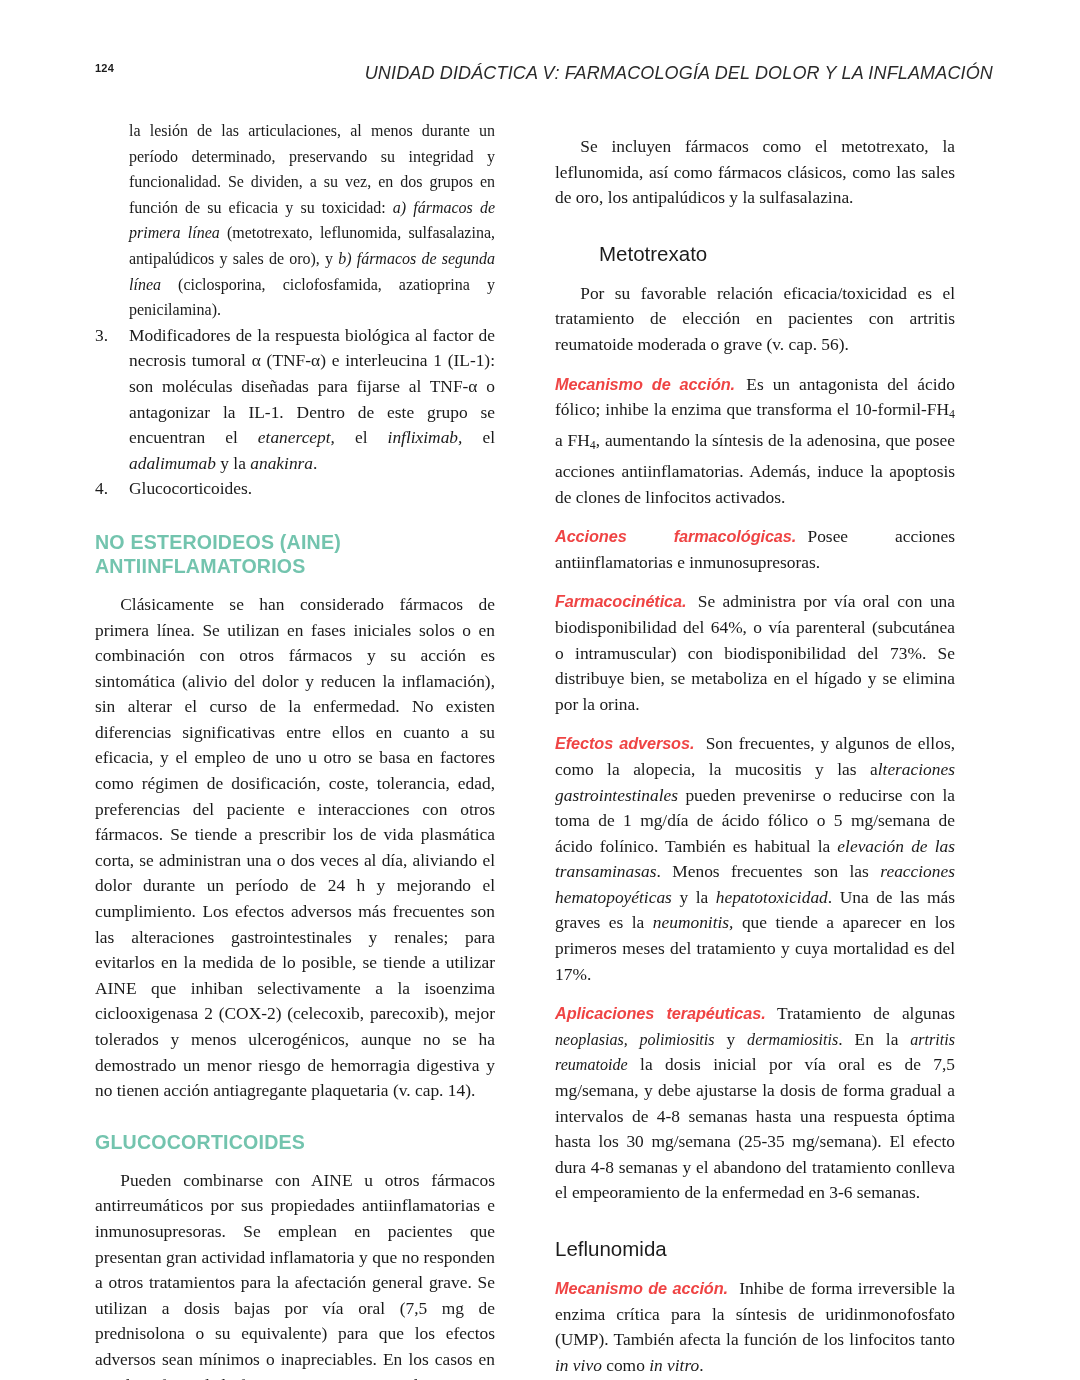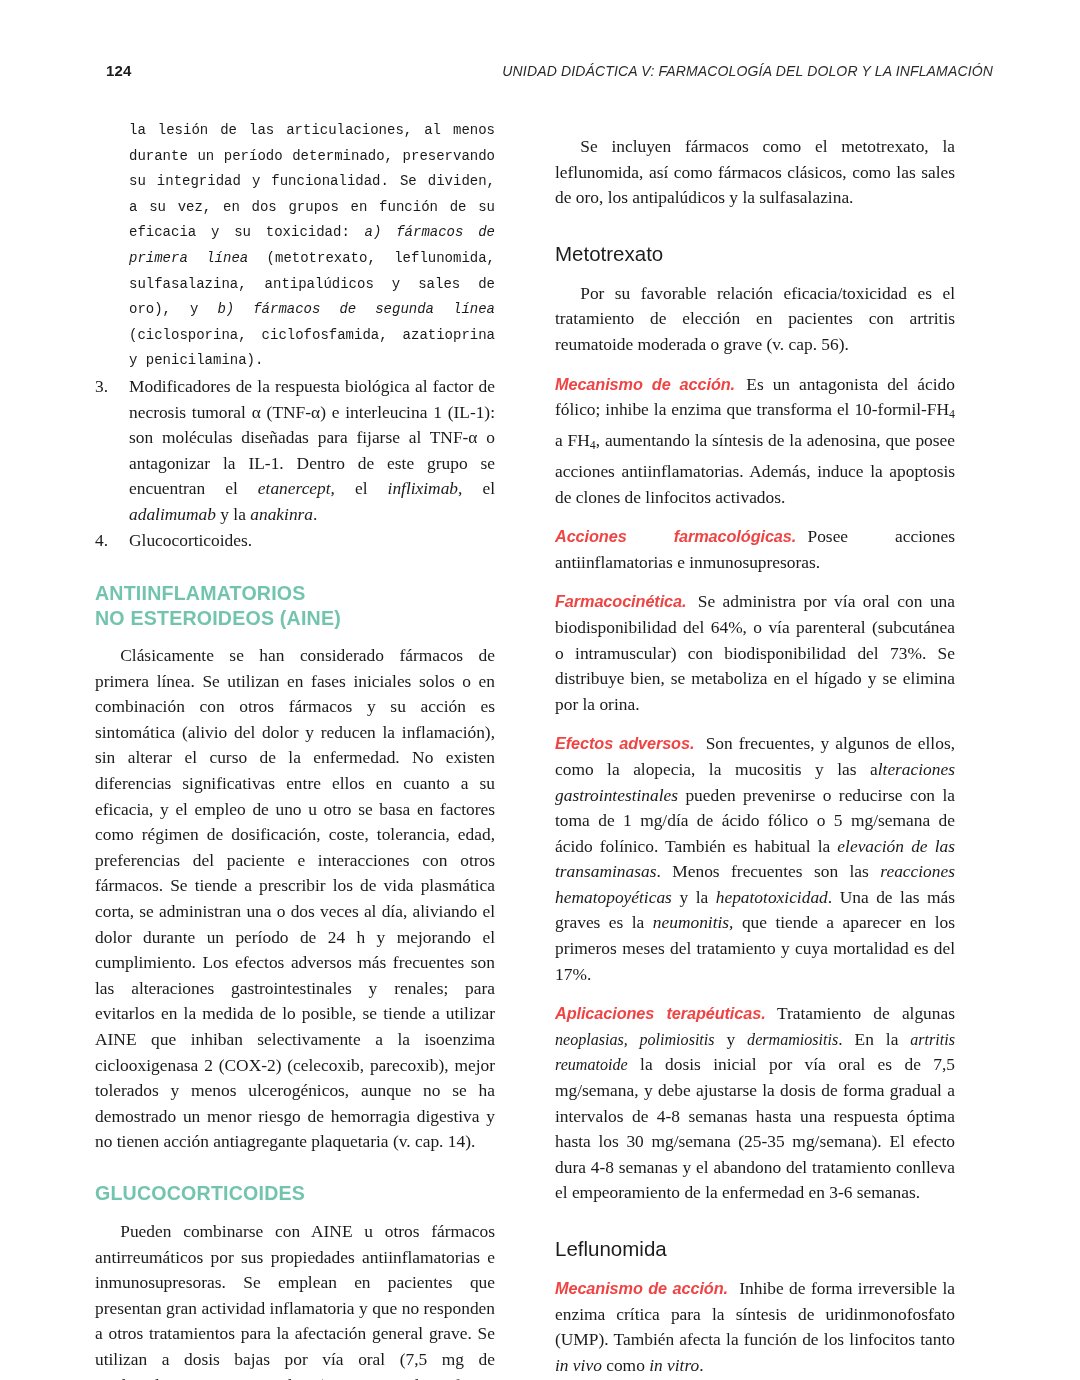--- a/index.html
+++ b/index.html
@@ -28,36 +28,36 @@
   
   .runhead {
     position: absolute;
     left: 95px;
     top: 62px;
     width: 898px;
     height: 26px;
   }
   .folio {
     position: absolute;
-    left: 11px;
+    left: 0;
     top: 0;
     font-family: "Liberation Sans", "DejaVu Sans", sans-serif;
     font-weight: bold;
-    font-size: 15px;
+    font-size: 11px;
     letter-spacing: 0.2px;
     color: #1c1c1c;
     text-align: center;
   }
   .runtitle {
     position: absolute;
     right: 0;
     top: 1px;
     font-family: "Liberation Sans", "DejaVu Sans", sans-serif;
     font-style: italic;
-    font-size: 14px;
+    font-size: 18px;
     letter-spacing: 0.15px;
     color: #2a2a2a;
     white-space: nowrap;
   }
 
   
   .cols {
     position: absolute;
     left: 95px;
     top: 118px;
@@ -142,27 +142,26 @@
   }
   ol.numlist li .num {
     position: absolute;
     left: 0;
     top: 0;
     width: 26px;
     text-align: left;
     font-size: 17.4px;
   }
   .cont-para {
-    font-size: 14px;
+    font-size: 16px;
     line-height: 25.6px;
     text-align: justify;
     margin: 0;
     padding-left: 34px;
     text-indent: 0;
-    font-family: Liberation Mono, monospace;
   }
 </style>
 </head>
 <body>
 
 <div class="page">
 
   <div class="runhead">
     <div class="folio">124</div>
     <div class="runtitle">UNIDAD DIDÁCTICA V: FARMACOLOGÍA DEL DOLOR Y LA INFLAMACIÓN</div>
@@ -173,38 +172,38 @@
     <div class="col col-left">
 
       <p class="cont-para"><span>la lesión de las articulaciones, al menos durante un período determinado, preservando su integridad y funcionalidad. Se dividen, a su vez, en dos grupos en función de su eficacia y su toxicidad: </span><i>a) fármacos de primera línea</i><span> (metotrexato, leflunomida, sulfasalazina, antipalúdicos y sales de oro), y </span><i>b) fármacos de segunda línea</i><span> (ciclosporina, ciclofosfamida, azatioprina y penicilamina).</span></p>
 
       <ol class="numlist">
         <li><span class="num">3.</span><span>Modificadores de la respuesta biológica al factor de necrosis tumoral α (TNF-α) e interleucina 1 (IL-1): son moléculas diseñadas para fijarse al TNF-α o antagonizar la IL-1. Dentro de este grupo se encuentran el </span><i>etanercept,</i><span> el </span><i>infliximab,</i><span> el </span><i>adalimumab</i><span> y la </span><i>anakinra</i><span>.</span></li>
         <li><span class="num">4.</span><span>Glucocorticoides.</span></li>
       </ol>
 
       <div class="sec-head two-line" style="margin-top:28px;">
+        <div>NO ESTEROIDEOS (AINE)</div>
         <div>ANTIINFLAMATORIOS</div>
-        <div>NO ESTEROIDEOS (AINE)</div>
       </div>
 
       <p class="indent" style="margin-top:13px;">Clásicamente se han considerado fármacos de primera línea. Se utilizan en fases iniciales solos o en combinación con otros fármacos y su acción es sintomática (alivio del dolor y reducen la inflamación), sin alterar el curso de la enfermedad. No existen diferencias significativas entre ellos en cuanto a su eficacia, y el empleo de uno u otro se basa en factores como régimen de dosificación, coste, tolerancia, edad, preferencias del paciente e interacciones con otros fármacos. Se tiende a prescribir los de vida plasmática corta, se administran una o dos veces al día, aliviando el dolor durante un período de 24 h y mejorando el cumplimiento. Los efectos adversos más frecuentes son las alteraciones gastrointestinales y renales; para evitarlos en la medida de lo posible, se tiende a utilizar AINE que inhiban selectivamente a la isoenzima ciclooxigenasa 2 (COX-2) (celecoxib, parecoxib), mejor tolerados y menos ulcerogénicos, aunque no se ha demostrado un menor riesgo de hemorragia digestiva y no tienen acción antiagregante plaquetaria (v. cap. 14).</p>
 
       <div class="sec-head" style="margin-top:26px;">GLUCOCORTICOIDES</div>
 
       <p class="indent" style="margin-top:13px;">Pueden combinarse con AINE u otros fármacos antirreumáticos por sus propiedades antiinflamatorias e inmunosupresoras. Se emplean en pacientes que presentan gran actividad inflamatoria y que no responden a otros tratamientos para la afectación general grave. Se utilizan a dosis bajas por vía oral (7,5 mg de prednisolona o su equivalente) para que los efectos adversos sean mínimos o inapreciables. En los casos en que la enfermedad afecta a unas pocas articulaciones, se pueden administrar tratamientos locales, como las inyecciones intraarticulares en forma de absorción lenta (5-20 mg de triamcinolona o equivalente), pero sólo cuando no exista infección y debiéndose distanciar las aplicaciones sucesivas en una misma articulación como mínimo 3 meses y no más de tres veces al año. Su uso sistémico está limitado por la aparición de efectos adversos relacionados con la dosis, potencia y duración del tratamiento (v. cap. 35).</p>
 
     </div>
 
     <div class="col col-right">
 
 
       <p class="indent" style="margin-top:16px;">Se incluyen fármacos como el metotrexato, la leflunomida, así como fármacos clásicos, como las sales de oro, los antipalúdicos y la sulfasalazina.</p>
 
-      <div class="drug-head" style="margin-top:30px;">Metotrexato</div>
+      <div class="drug-head" style="margin-top:30px;margin-left:44px;">Metotrexato</div>
 
       <p class="indent" style="margin-top:14px;">Por su favorable relación eficacia/toxicidad es el tratamiento de elección en pacientes con artritis reumatoide moderada o grave (v. cap. 56).</p>
 
       <p class="noindent gap-m"><span class="lead">Mecanismo de acción.</span><span class="lead-sp"></span><span>Es un antagonista del ácido fólico; inhibe la enzima que transforma el 10-formil-FH</span><sub>4</sub><span> a FH</span><sub>4</sub><span>, aumentando la síntesis de la adenosina, que posee acciones antiinflamatorias. Además, induce la apoptosis de clones de linfocitos activados.</span></p>
 
       <p class="noindent gap-m"><span class="lead">Acciones farmacológicas.</span><span class="lead-sp"></span><span>Posee acciones antiinflamatorias e inmunosupresoras.</span></p>
 
       <p class="noindent gap-m"><span class="lead">Farmacocinética.</span><span class="lead-sp"></span><span>Se administra por vía oral con una biodisponibilidad del 64%, o vía parenteral (subcutánea o intramuscular) con biodisponibilidad del 73%. Se distribuye bien, se metaboliza en el hígado y se elimina por la orina.</span></p>
 
       <p class="noindent gap-m"><span class="lead">Efectos adversos.</span><span class="lead-sp"></span><span>Son frecuentes, y algunos de ellos, como la alopecia, la mucositis y las a</span><i>lteraciones gastrointestinales</i><span> pueden prevenirse o reducirse con la toma de 1 mg/día de ácido fólico o 5 mg/semana de ácido folínico. También es habitual la </span><i>elevación de las transaminasas</i><span>. Menos frecuentes son las </span><i>reacciones hematopoyéticas</i><span> y la </span><i>hepatotoxicidad</i><span>. Una de las más graves es la </span><i>neumonitis,</i><span> que tiende a aparecer en los primeros meses del tratamiento y cuya mortalidad es del 17%.</span></p>

